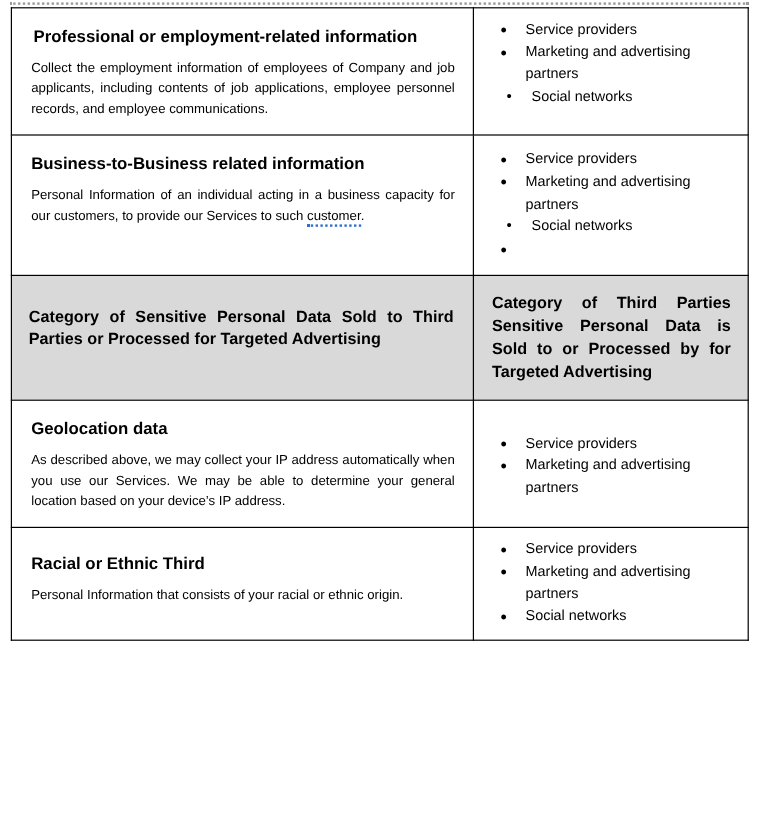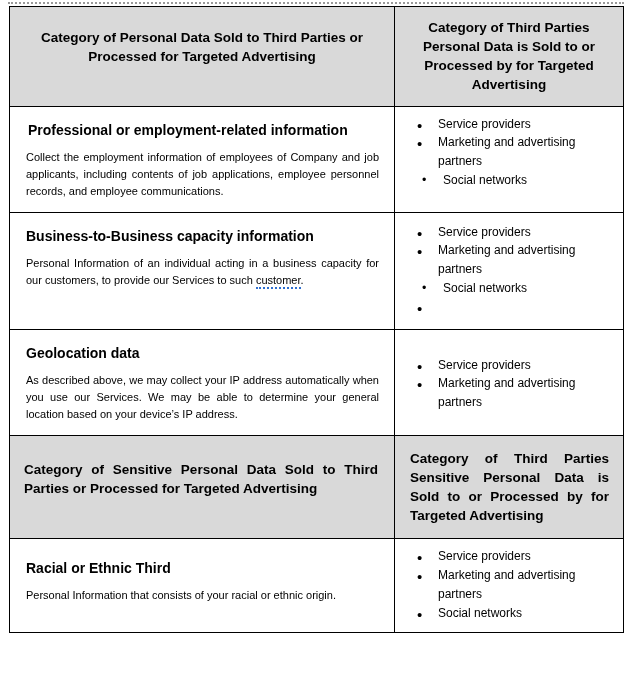--- a/index.html
+++ b/index.html
@@ -138,28 +138,20 @@
 
   <div class="page-edge"></div>
 
   <table class="privacy-table">
     <colgroup>
       <col class="col-left">
       <col class="col-right">
     </colgroup>
     <tbody>
 
-      <tr>
-        <td class="hdr">
-          <div class="hdr-inner hdr-center hdr-a-left">Category of Personal Data Sold to Third Parties or Processed for Targeted Advertising</div>
-        </td>
-        <td class="hdr">
-          <div class="hdr-inner hdr-center hdr-a-right">Category of Third Parties Personal Data is Sold to or Processed by for Targeted Advertising</div>
-        </td>
-      </tr>
 
       <tr>
         <td>
           <div class="cell-left">
             <div class="cat-title">Professional or employment-related information</div>
             <div class="cat-desc">Collect the employment information of employees of Company and job applicants, including contents of job applications, employee personnel records, and employee communications.</div>
           </div>
         </td>
         <td>
           <div class="cell-right list-pad-top">
@@ -168,59 +160,59 @@
               <li>Marketing and advertising partners</li>
               <li class="small-bullet">Social networks</li>
             </ul>
           </div>
         </td>
       </tr>
 
       <tr>
         <td>
           <div class="cell-left">
-            <div class="cat-title flush">Business-to-Business capacity information</div>
+            <div class="cat-title flush">Business-to-Business related information</div>
             <div class="cat-desc bold"><span>Personal Information of an individual acting in a business capacity for our customers, to provide our Services to such </span><span class="spell">customer</span><span>.</span></div>
           </div>
         </td>
         <td>
           <div class="cell-right">
             <ul class="parties">
               <li>Service providers</li>
               <li>Marketing and advertising partners</li>
               <li class="small-bullet">Social networks</li>
               <li class="empty"></li>
             </ul>
           </div>
         </td>
       </tr>
 
       <tr>
+        <td class="hdr">
+          <div class="hdr-inner hdr-just hdr-b-left">Category of Sensitive Personal Data Sold to Third Parties or Processed for Targeted Advertising</div>
+        </td>
+        <td class="hdr">
+          <div class="hdr-inner hdr-just hdr-b-right">Category of Third Parties Sensitive Personal Data is Sold to or Processed by for Targeted Advertising</div>
+        </td>
+      </tr>
+
+      <tr>
         <td>
           <div class="cell-left">
             <div class="cat-title flush">Geolocation data</div>
             <div class="cat-desc">As described above, we may collect your IP address automatically when you use our Services. We may be able to determine your general location based on your device’s IP address.</div>
           </div>
         </td>
         <td>
           <div class="cell-right list-pad-top2">
             <ul class="parties">
               <li>Service providers</li>
               <li>Marketing and advertising partners</li>
             </ul>
           </div>
-        </td>
-      </tr>
-
-      <tr>
-        <td class="hdr">
-          <div class="hdr-inner hdr-just hdr-b-left">Category of Sensitive Personal Data Sold to Third Parties or Processed for Targeted Advertising</div>
-        </td>
-        <td class="hdr">
-          <div class="hdr-inner hdr-just hdr-b-right">Category of Third Parties Sensitive Personal Data is Sold to or Processed by for Targeted Advertising</div>
         </td>
       </tr>
 
       <tr>
         <td>
           <div class="cell-left">
             <div class="cat-title flush" style="margin-top:10px;">Racial or Ethnic Third</div>
             <div class="cat-desc">Personal Information  that consists of your racial or ethnic origin.</div>
           </div>
         </td>

